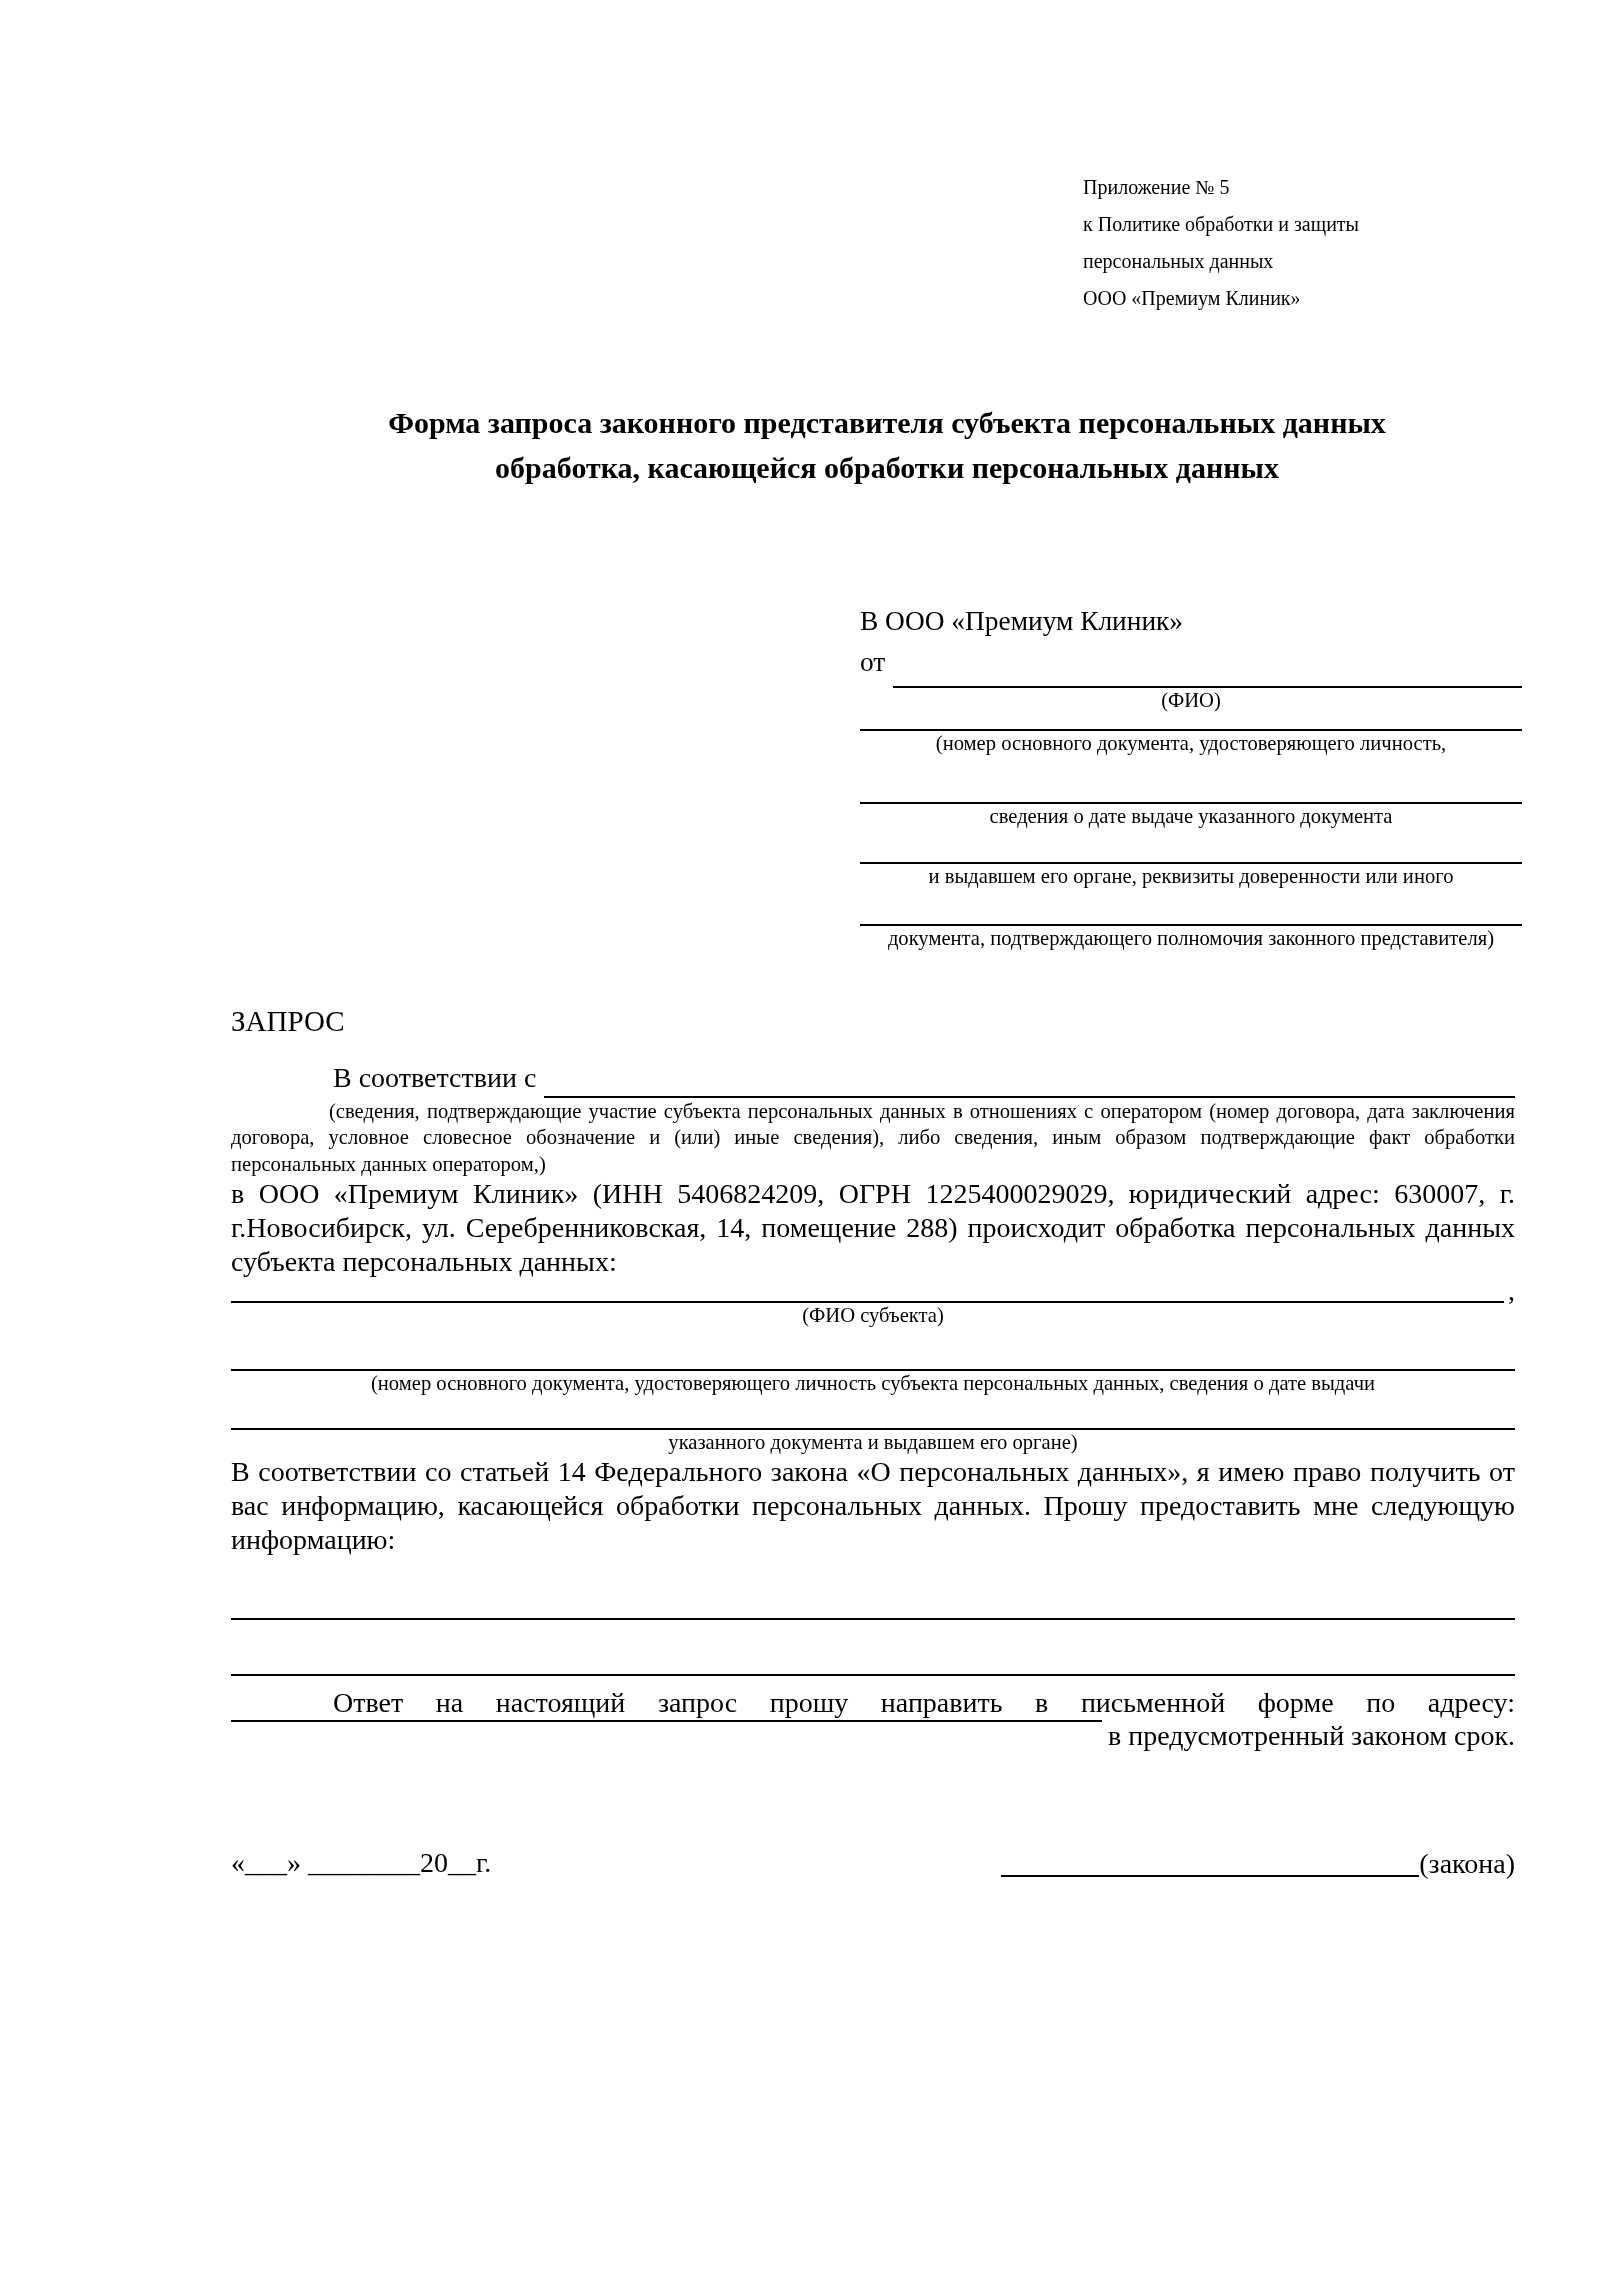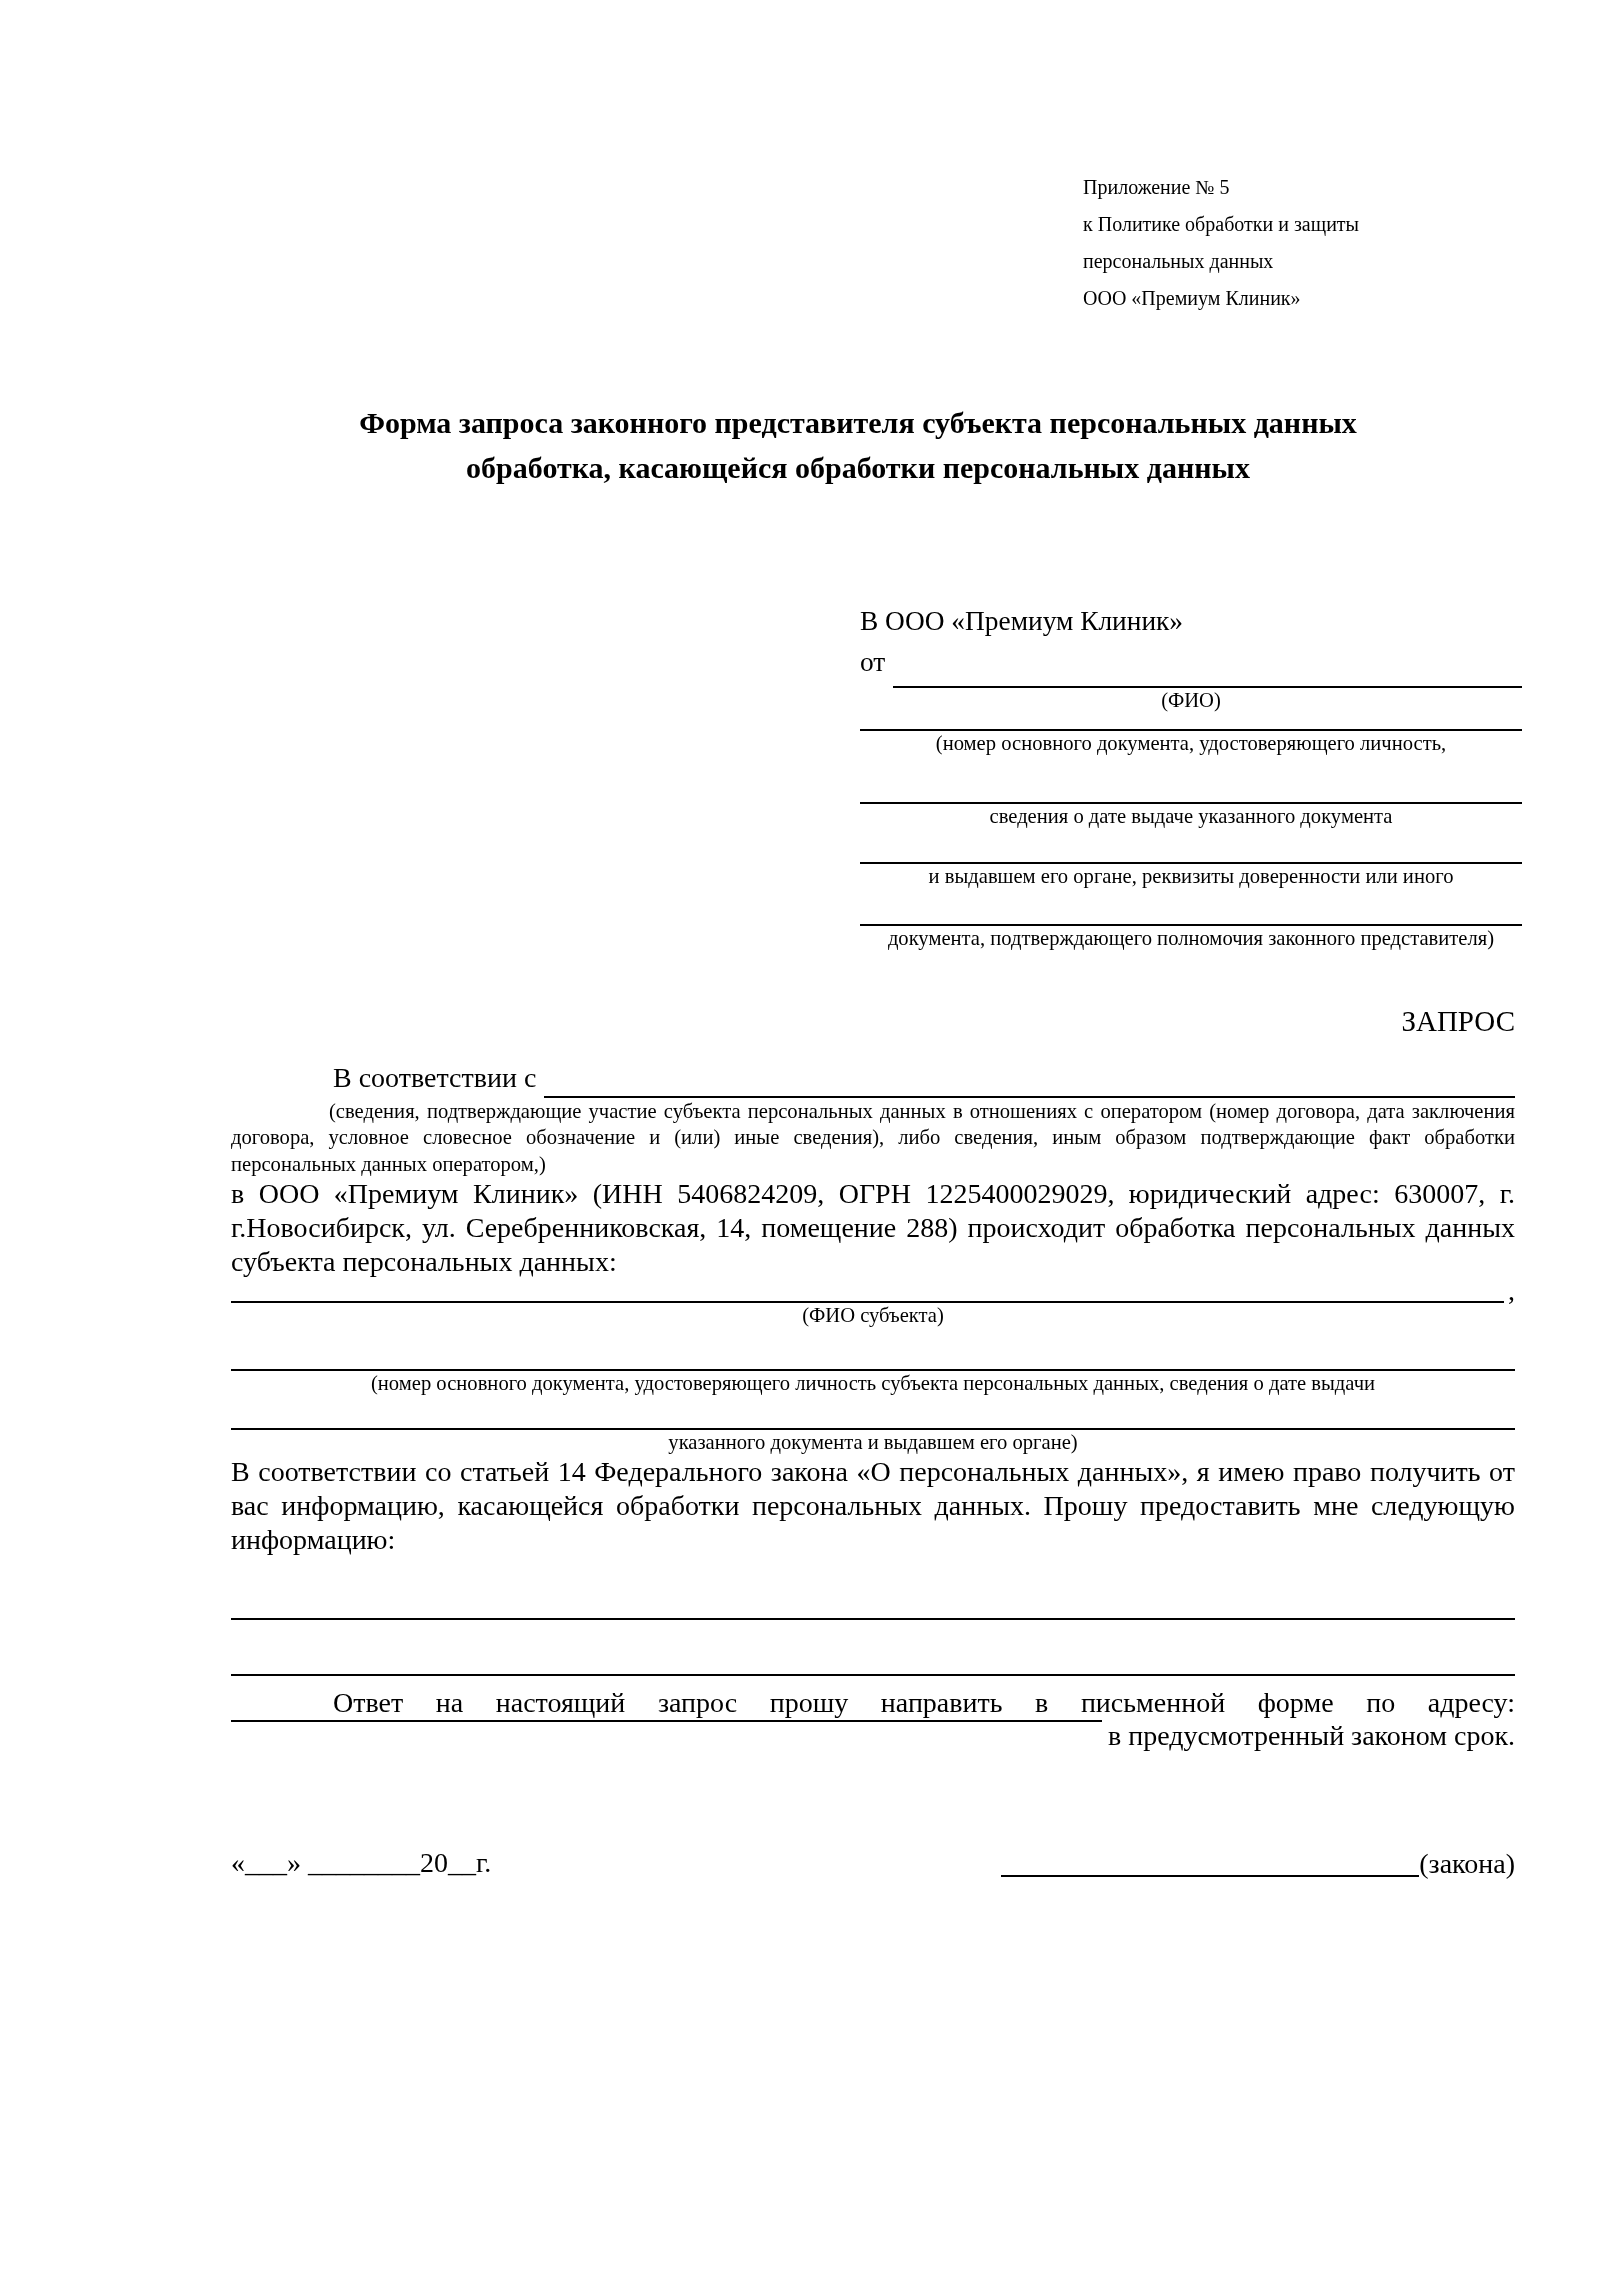--- a/index.html
+++ b/index.html
@@ -6,40 +6,40 @@
   html,body { background:#ffffff; }
   body { width:1621px; height:2293px; position:relative;
          font-family:"Liberation Serif","DejaVu Serif",serif; color:#000; }
 
   .page { position:absolute; left:0; top:0; width:1621px; height:2293px; background:#fff; }
 
   
   .appendix { position:absolute; left:1083px; top:169px; font-size:20px; line-height:37px; }
 
   
-  .title { position:absolute; left:216px; top:400px; width:1284px;
+  .title { position:absolute; left:245px; top:400px; width:1284px;
            text-align:center; font-weight:bold; font-size:30px; line-height:45px; }
 
   
   .addressee { position:absolute; left:860px; top:604px; width:662px; font-size:27.4px; line-height:35px; }
   .row { display:flex; }
   .from-row { margin-top:5.9px; height:43px; }
   .from-row .lbl { flex:none; }
   .fill { flex:1 1 auto; border-bottom:2.9px solid #000; margin-left:7.8px; }
   .cap { font-size:20.6px; line-height:25.5px; text-align:center; }
   .ucap { font-size:20.6px; line-height:25.5px; text-align:center; }
   .uline { height:0; border-bottom:2.9px solid #000; }
   .addressee .u1 { margin-top:15.7px; }
   .addressee .u2 { margin-top:45px; }
   .addressee .u3 { margin-top:33px; }
   .addressee .u4 { margin-top:34px; }
 
   
   .main { position:absolute; left:231px; top:1002px; width:1284px; font-size:28px; line-height:34px; }
-  .zapros { text-align:right; font-size:29px; line-height:39px; }
+  .zapros { text-align:left; font-size:29px; line-height:39px; }
   .accordance-row { display:flex; margin-top:19.6px; height:37px; }
   .accordance-row .lbl { flex:none; padding-left:102px; }
   .small-just { font-size:20.6px; line-height:26.5px; text-align:justify; text-indent:98px; }
   .para-just { text-align:justify; }
   .fio-row { display:flex; height:23.5px; align-items:flex-end; }
   .fio-row .fill2 { flex:1 1 auto; border-bottom:2.9px solid #000; }
   .fio-row .comma { flex:none; padding-left:3.9px; line-height:23.5px; }
   .main .su1 { margin-top:41px; }
   .main .su2 { margin-top:31px; }
   .main .b1 { margin-top:61px; }

